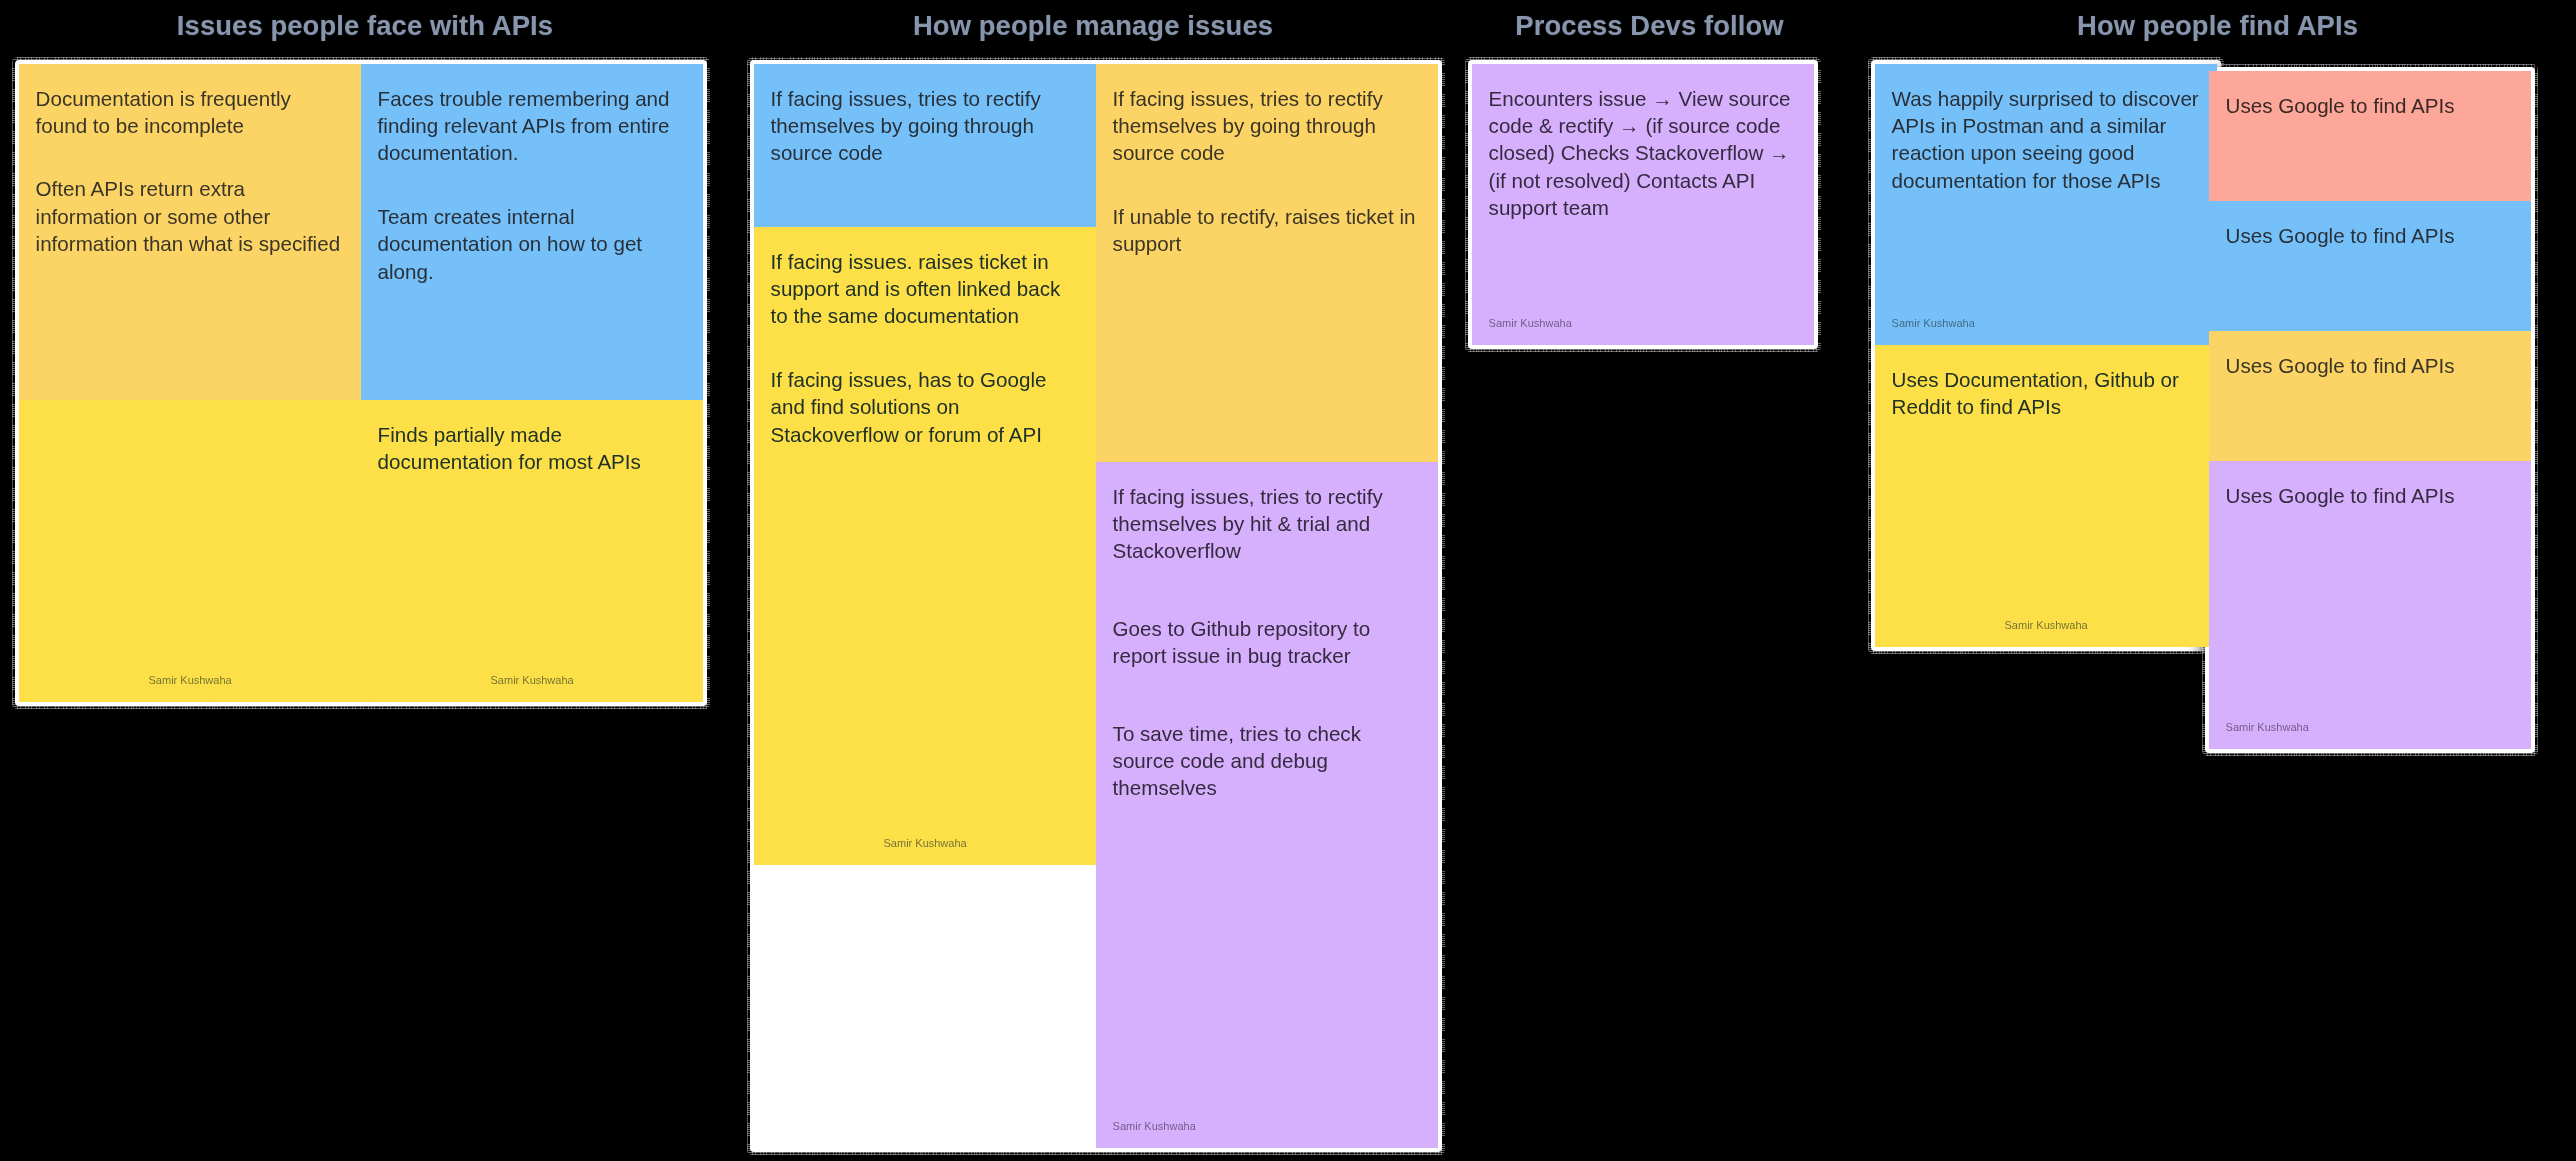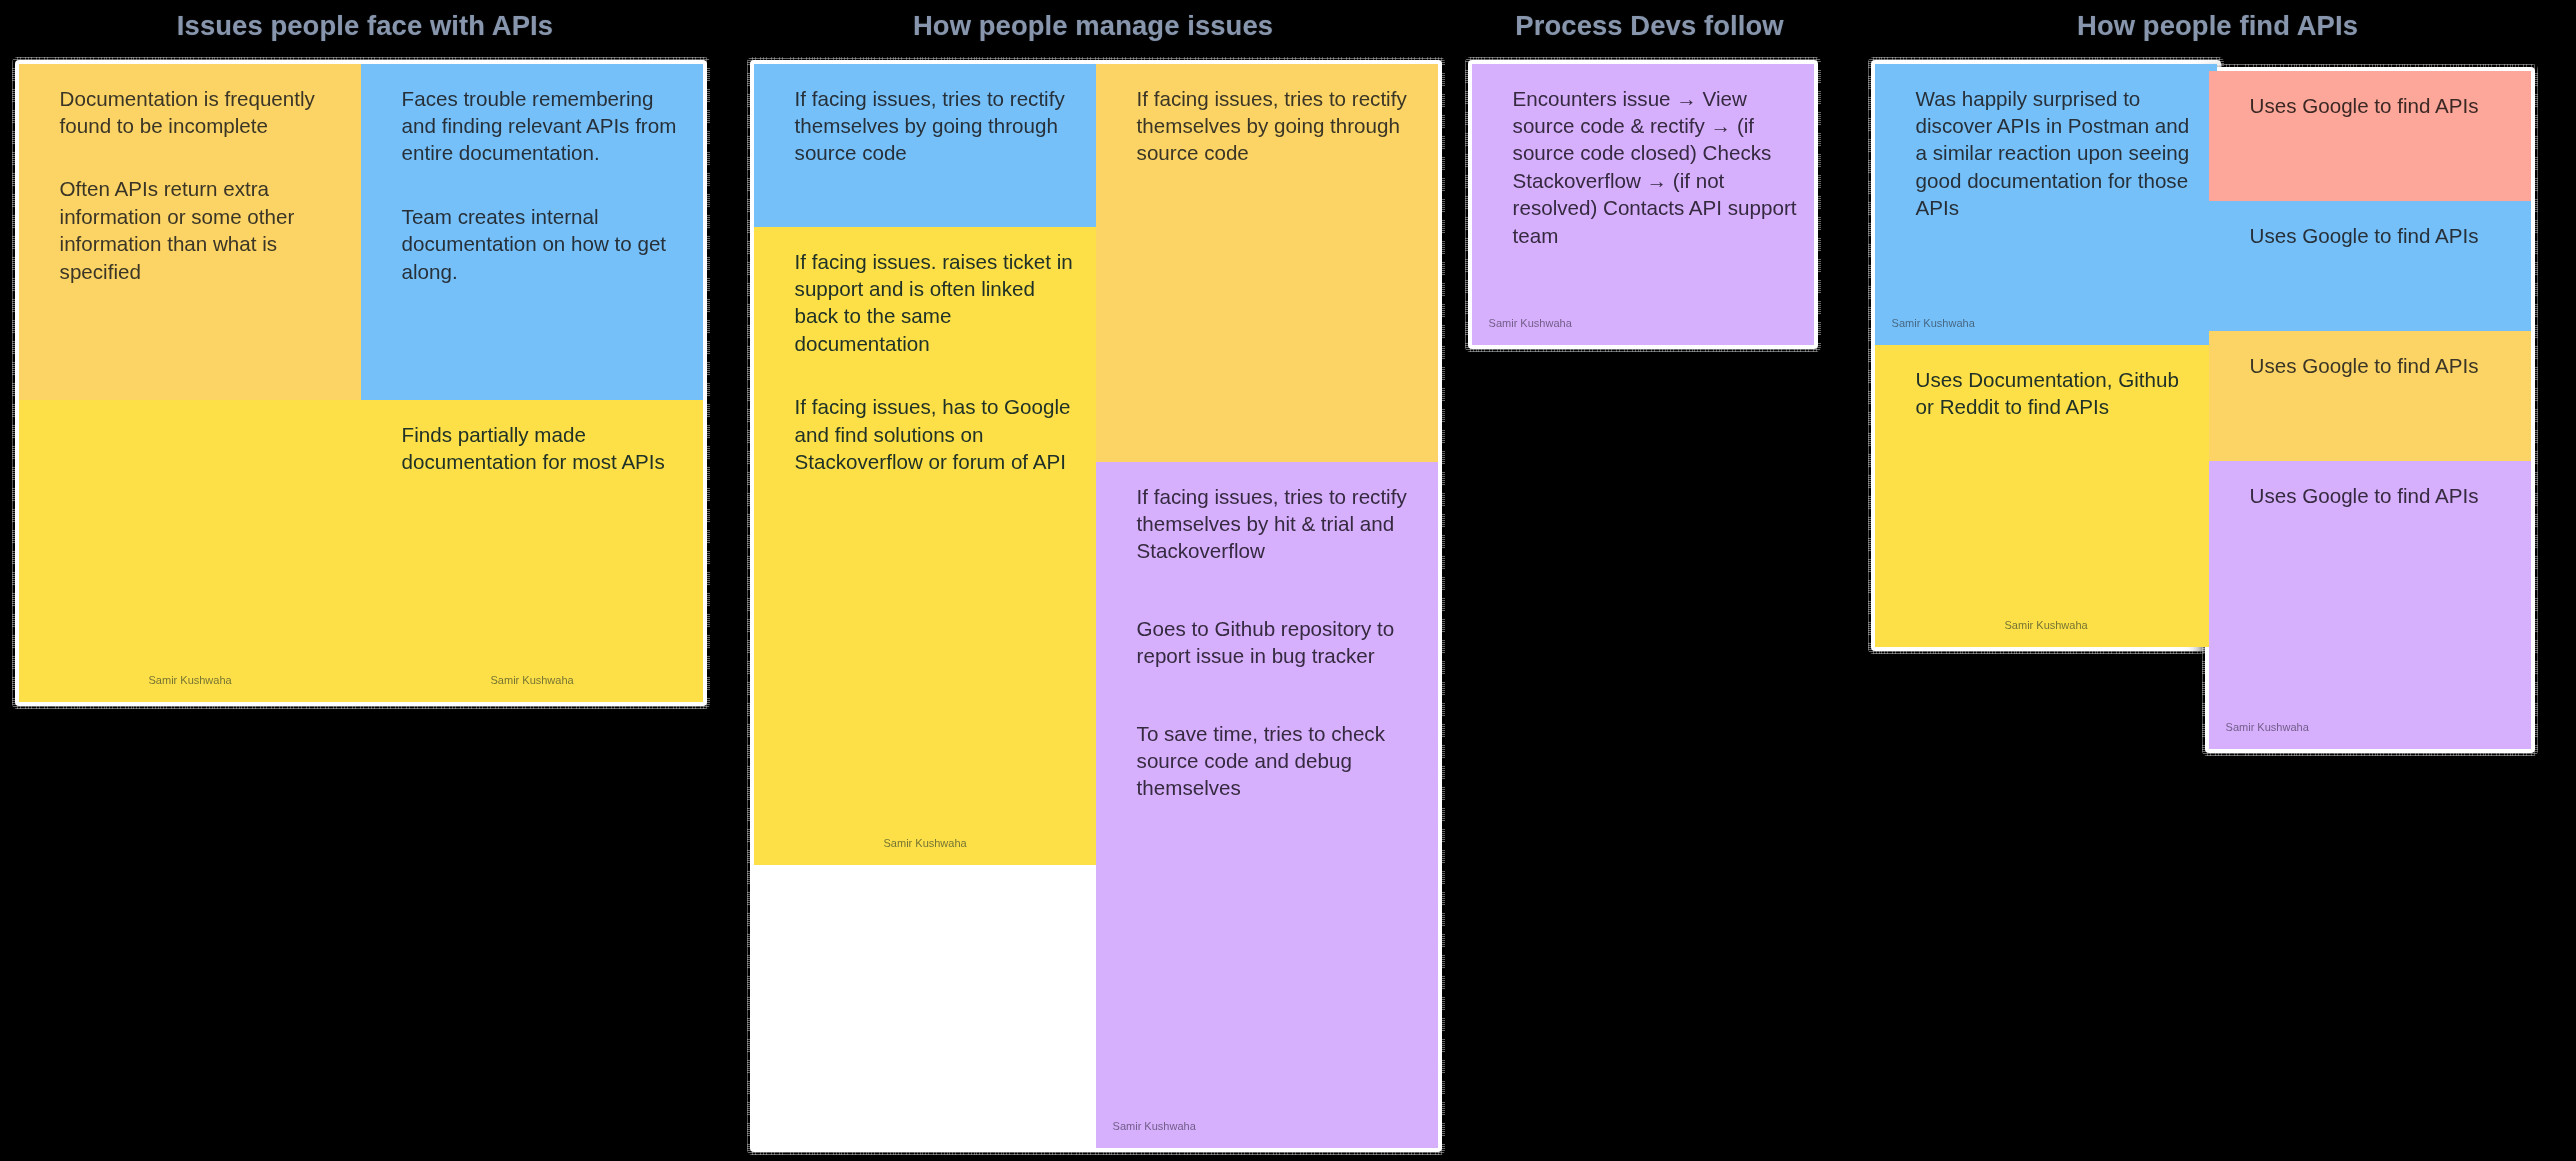--- a/index.html
+++ b/index.html
@@ -53,21 +53,20 @@
     display: flex;
     flex-direction: column;
     overflow: hidden;
   }
   .note .body {
     font-size: 20.6px;
     line-height: 1.33;
     color: #2e2c26;
     white-space: pre-wrap;
     flex: 0 0 auto;
-    margin-left: 24px;
   }
   .note .spacer { flex: 1 1 auto; min-height: 5.5px; }
   .note .author {
     font-size: 11px;
     line-height: 1.2;
     padding-bottom: 15px;
     opacity: .62;
   }
 
   
@@ -144,20 +143,21 @@
         <div style="height:36px"></div>
         <div class="body">If facing issues, has to Google and find solutions on Stackoverflow or forum of API</div>
         <div class="spacer"></div>
         <div class="author">Samir Kushwaha</div>
       </div>
     </div>
     <div class="col" style="width:342px;">
       <div class="note c-yellow" style="height:398px;">
         <div class="body">If facing issues, tries to rectify themselves by going through source code</div>
         <div style="height:36px"></div>
+        <div class="body">If unable to rectify, raises ticket in support</div>
         <div class="spacer"></div>
       </div>
       <div class="note c-purple" style="height:686px;">
         <div class="body">If facing issues, tries to rectify themselves by hit &amp; trial and Stackoverflow</div>
         <div style="height:36px"></div>
         <div class="body">Goes to Github repository to report issue in bug tracker</div>
         <div style="height:36px"></div>
         <div class="body">To save time, tries to check source code and debug themselves</div>
         <div class="spacer"></div>
         <div class="author">Samir Kushwaha</div>

